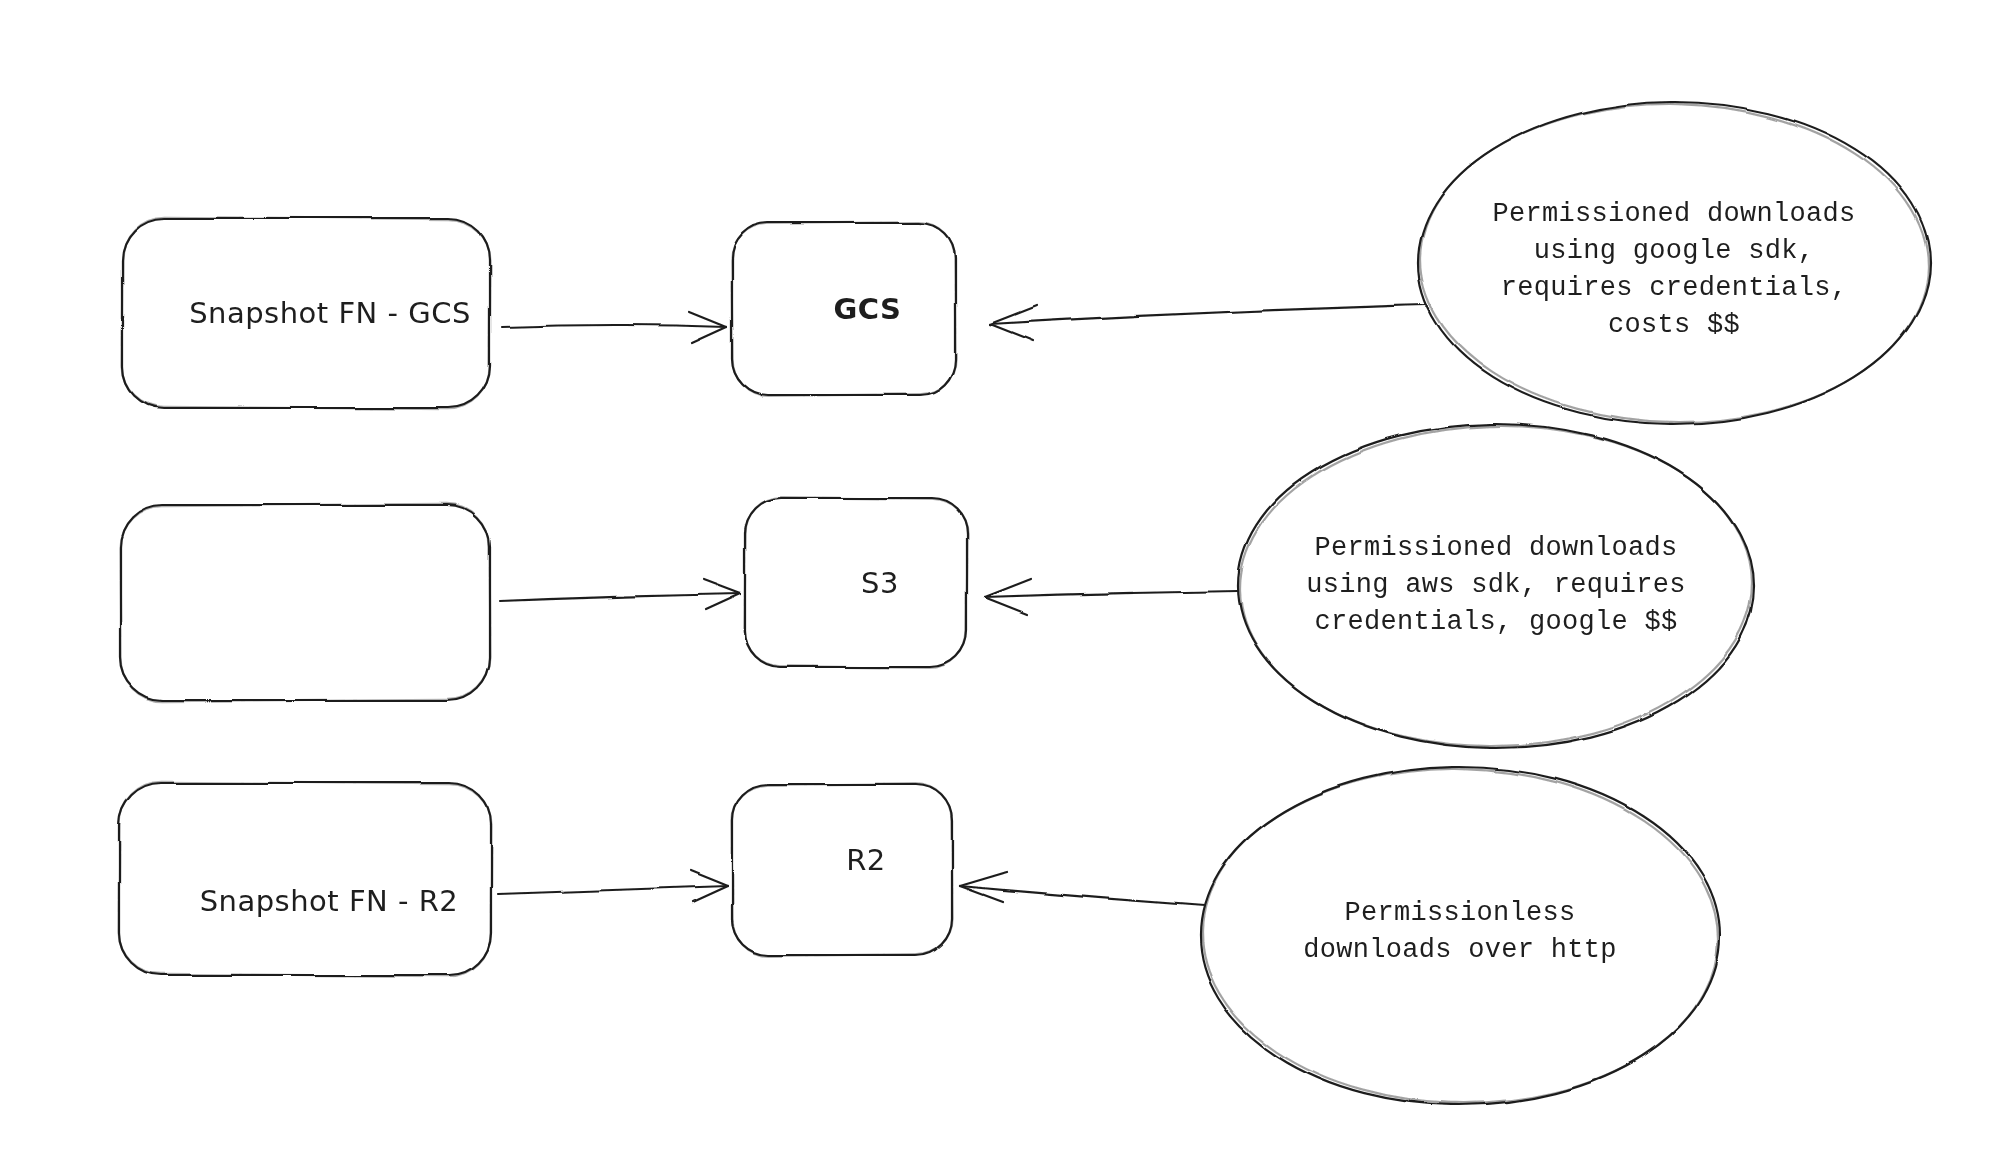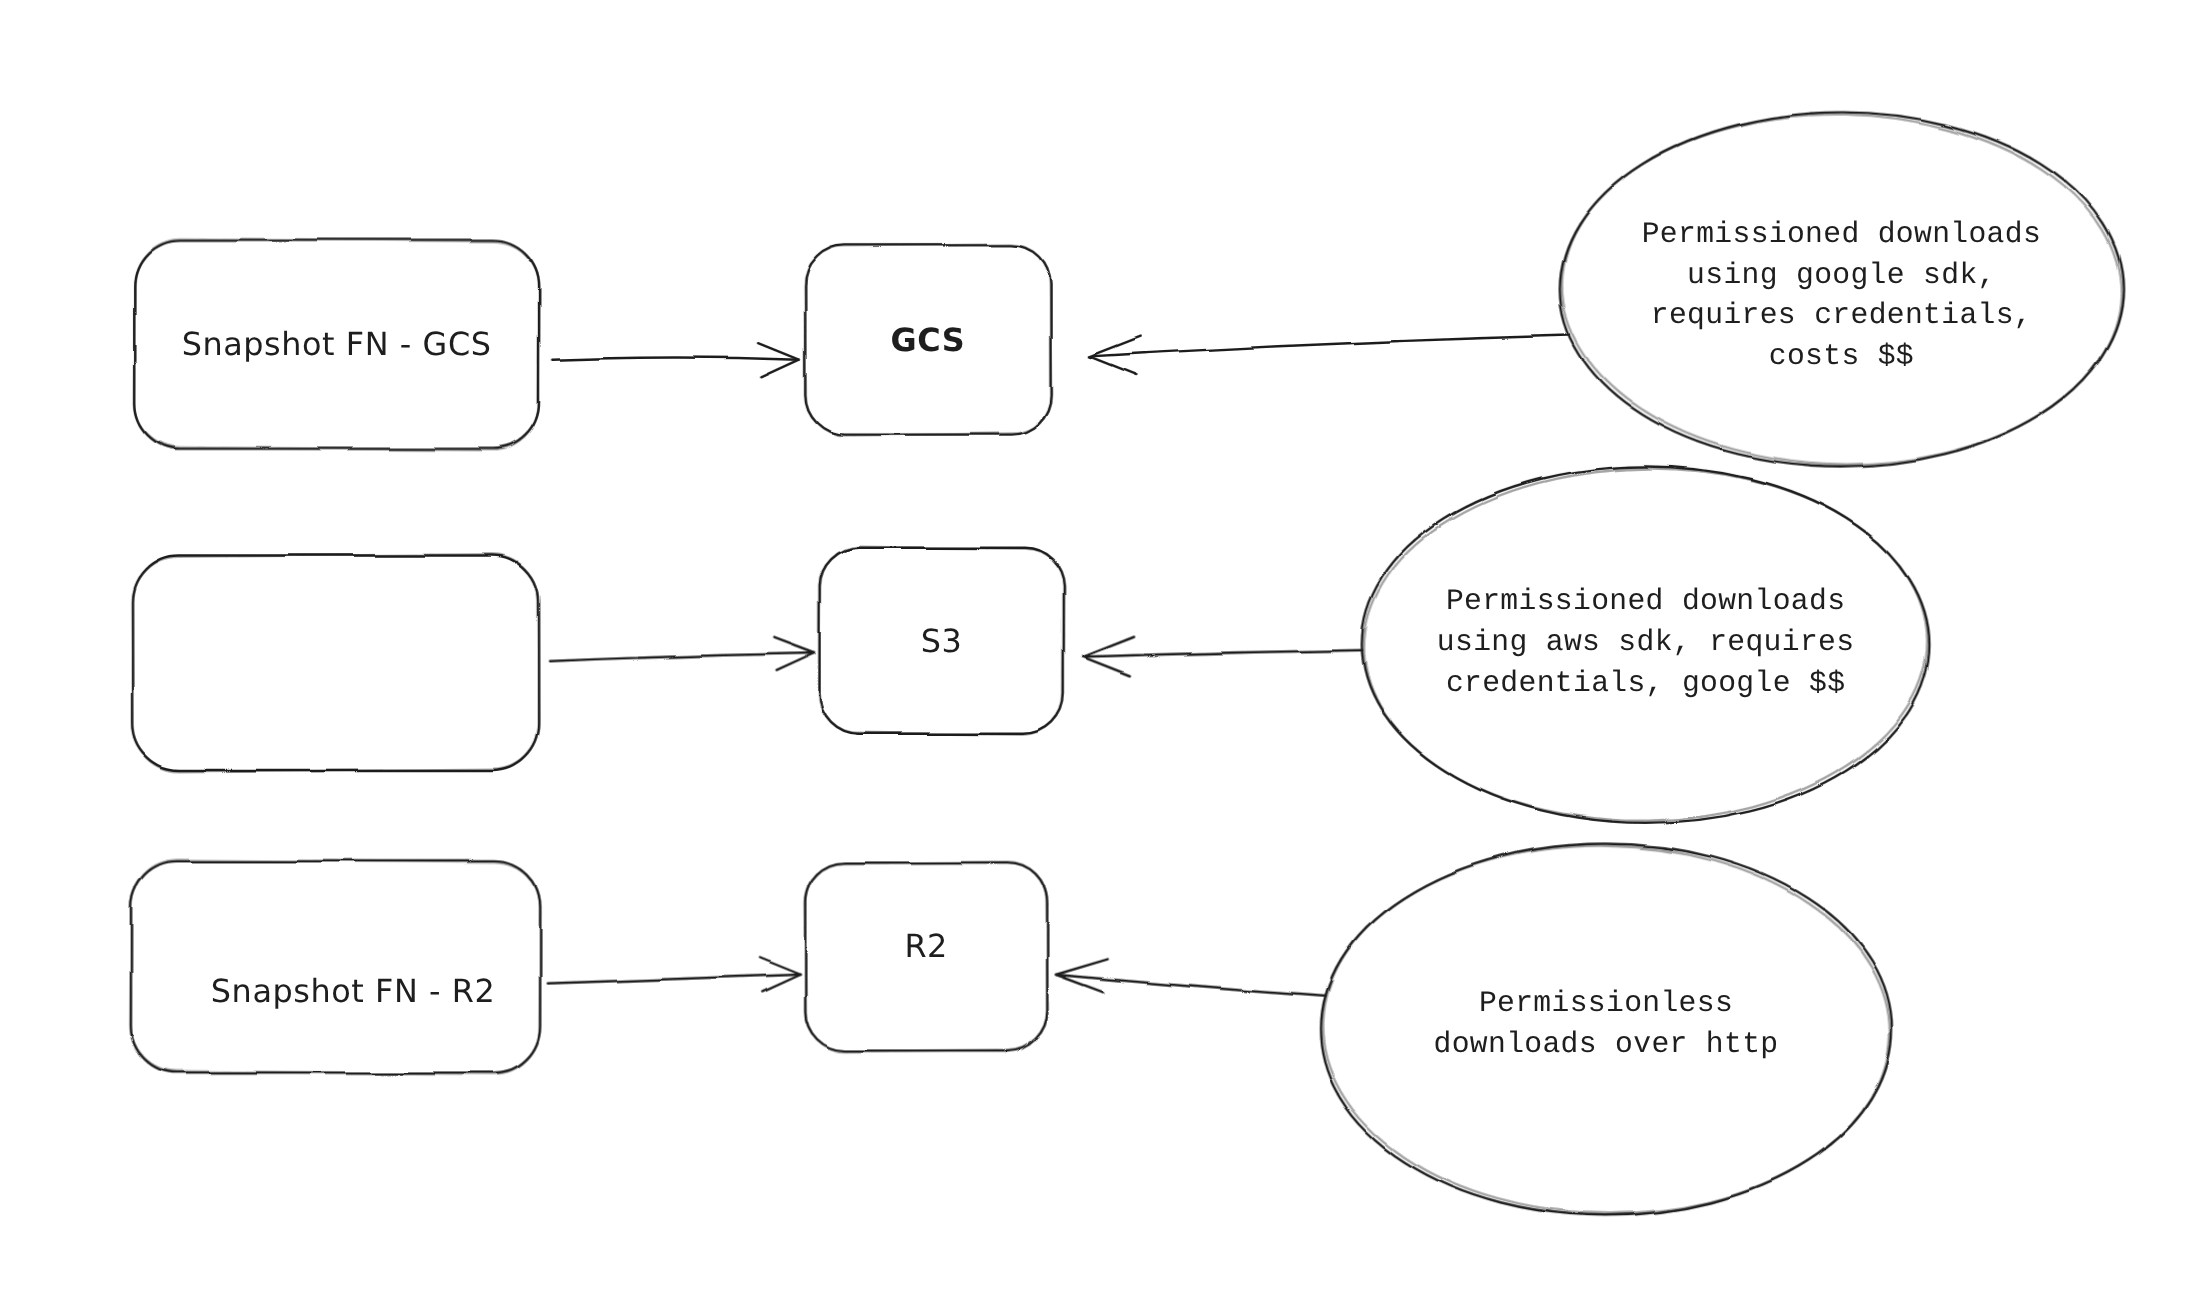--- a/index.html
+++ b/index.html
@@ -22,20 +22,21 @@
     top: 0;
   }
   .box-label {
     position: absolute;
     display: flex;
     align-items: center;
     justify-content: center;
     font-size: 29px;
     letter-spacing: 0.5px;
     white-space: nowrap;
+    padding-left: 24px;
   }
   .note-text {
     position: absolute;
     text-align: center;
     font-size: 27px;
     line-height: 37px;
     letter-spacing: 0.3px;
     font-family: Liberation Mono, monospace;
   }
   .note-line { white-space: nowrap; }
@@ -129,20 +130,20 @@
     <div class="note-line">costs $$</div>
   </div>
 
   <div class="box-label" style="left:745px; top:498px; width:222px; height:169px;">S3</div>
   <div class="note-text" style="left:1246px; top:530px; width:500px;">
     <div class="note-line">Permissioned downloads</div>
     <div class="note-line">using aws sdk, requires</div>
     <div class="note-line">credentials, google $$</div>
   </div>
 
-  <div class="box-label" style="left:119px; top:783px; width:372px; height:236px;margin-left:16px;">Snapshot FN - R2</div>
+  <div class="box-label" style="left:119px; top:783px; width:372px; height:236px;">Snapshot FN - R2</div>
   <div class="box-label" style="left:732px; top:785px; width:220px; height:150px;">R2</div>
   <div class="note-text" style="left:1210px; top:895px; width:500px;">
     <div class="note-line">Permissionless</div>
     <div class="note-line">downloads over http</div>
   </div>
 
 </div>
 
 </body></html>

